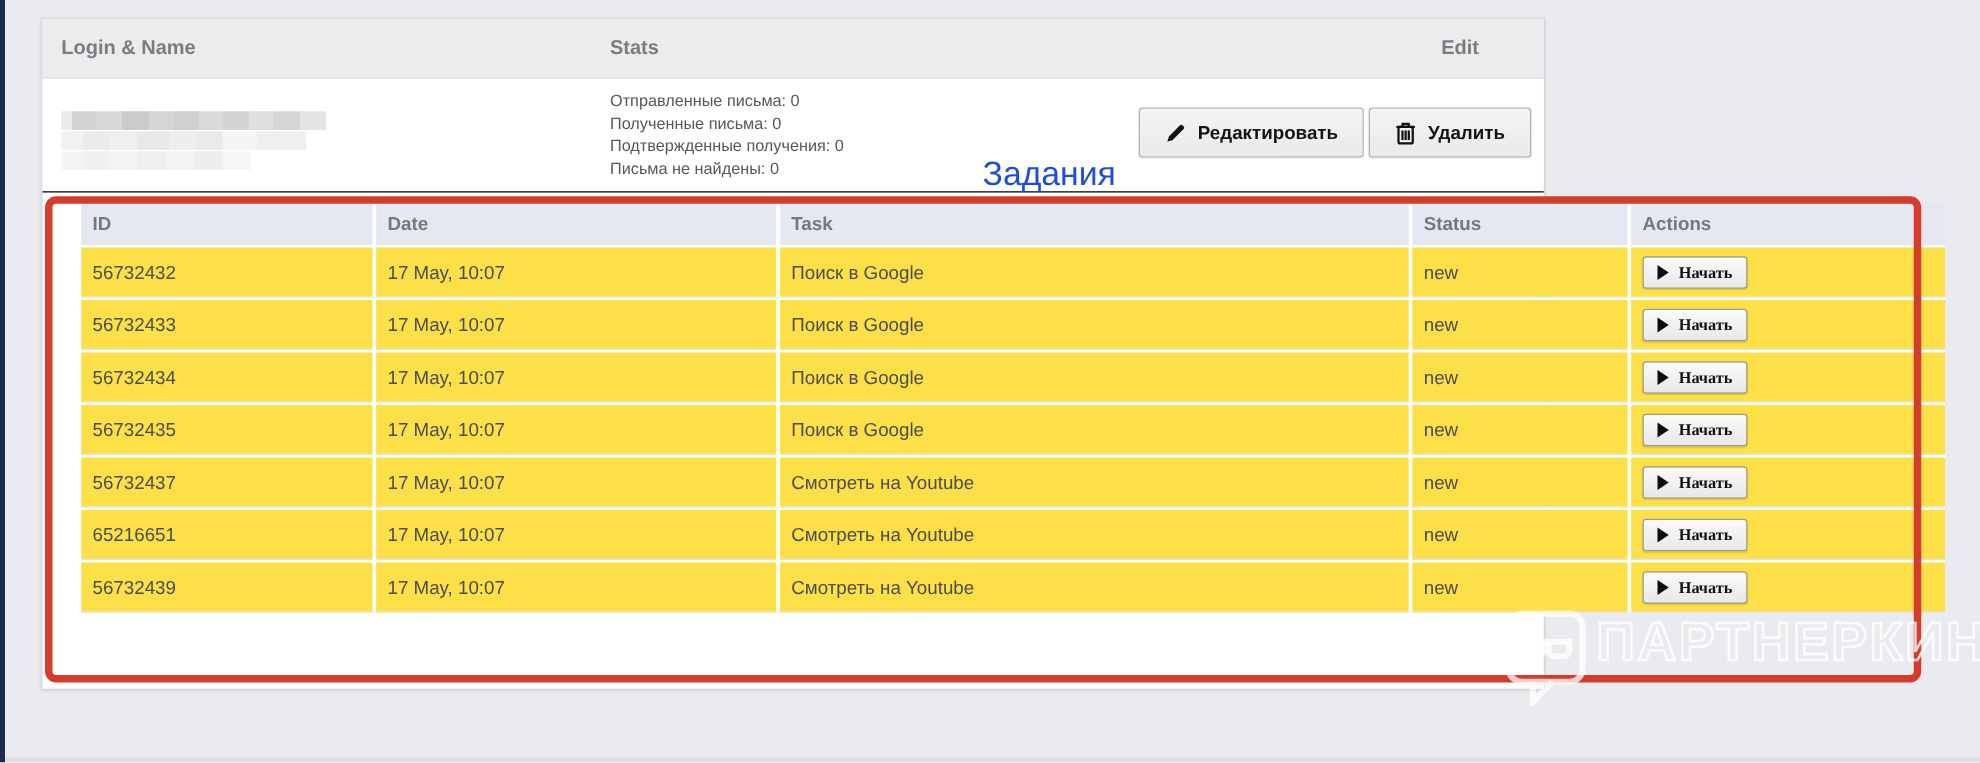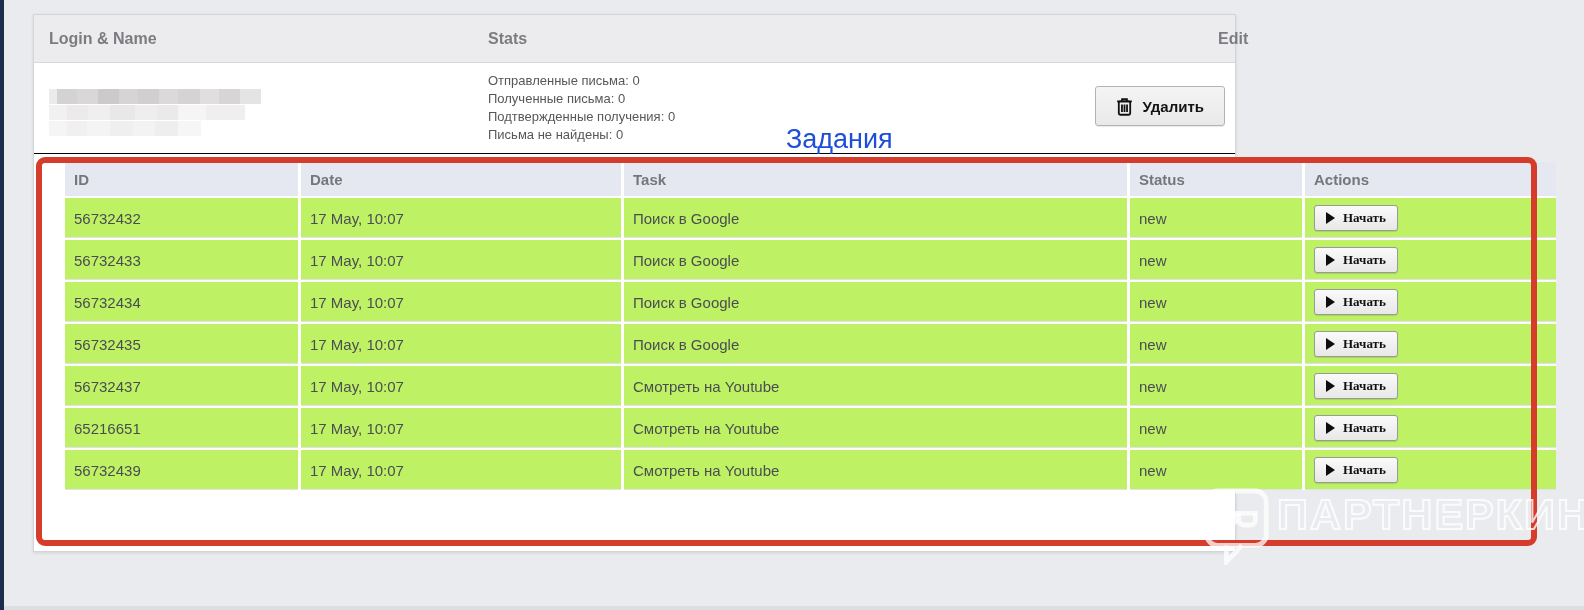--- a/index.html
+++ b/index.html
@@ -27,21 +27,21 @@
   }
   .card-head {
     position: relative; height: 48px;
     background: #ececee;
     border-bottom: 1px solid #d9d9db;
     font-size: 16px; font-weight: bold; color: #7c7c80;
   }
   .card-head .hlabel { position: absolute; top: 50%; transform: translateY(-50%); }
   .hl-login { left: 15px; }
   .hl-stats { left: 454px; }
-  .hl-edit  { left: 1184px; text-align: right; }
+  .hl-edit  { left: 1119px; text-align: right; }
 
   .card-body {
     position: relative; height: 91px;
     border-bottom: 1px solid #000000;
     background: #fff;
   }
   .redacted { position: absolute; left: 15px; top: 26px; width: 215px; }
   .redacted .px-row { height: 15px; margin-bottom: 1px; }
   .px1 { width: 212px;
     background: linear-gradient(90deg,#eceaeb 0 4%,#d4d3d4 4% 13%,#d9d7d8 13% 23%,#cccacb 23% 33%,#d6d4d5 33% 42%,#d1cfd0 42% 52%,#dbd9da 52% 61%,#d5d3d4 61% 71%,#e0dedf 71% 80%,#d7d5d6 80% 90%,#e5e4e5 90% 100%); }
@@ -69,21 +69,21 @@
   table { width: 1491px; border-collapse: separate; border-spacing: 0; table-layout: fixed; }
   col.c-id { width: 236px; } col.c-date { width: 323px; } col.c-task { width: 506px; }
   col.c-status { width: 175px; } col.c-actions { width: 251px; }
   th {
     background: #e6e8f1; height: 34px; text-align: left;
     font-size: 15px; font-weight: bold; color: #75777c;
     padding: 0 9px; border-right: 3px solid #fff;
   }
   th:last-child, td:last-child { border-right: none; }
   td {
-    background: #bef264; height: 42px;
+    background: #fde047; height: 42px;
     font-size: 15px; color: #4b4d52;
     padding: 0 9px;
     border-top: 2px solid #fff;
     border-right: 3px solid #fff;
     box-shadow: inset 0 -1px 0 #dfe2ea;
   }
   .start-btn {
     display: inline-flex; align-items: center; gap: 8px;
     height: 26px; padding: 0 11px;
     background: linear-gradient(#fafafa, #e8e8e9);
@@ -140,20 +140,28 @@
       <div class="px-row px2"></div>
       <div class="px-row px3"></div>
     </div>
     <div class="stats">
       <div>Отправленные письма: 0</div>
       <div>Полученные письма: 0</div>
       <div>Подтвержденные получения: 0</div>
       <div>Письма не найдены: 0</div>
     </div>
     <div class="btn-group">
+      <button class="btn">
+        <span>
+          <svg width="17" height="17" viewBox="0 0 16 16">
+              <path d="M1.8 14.3 L2.9 10.6 L11.3 2.1 a1.3 1.3 0 0 1 1.85 0 l0.9 0.9 a1.3 1.3 0 0 1 0 1.85 L5.6 13.3 Z" fill="#111"></path>
+            </svg>
+        </span>
+        <span>Редактировать</span>
+      </button>
       <button class="btn">
         <span>
           <svg width="17" height="19" viewBox="0 0 16 18" fill="none" stroke="#111" stroke-width="1.7">
             <path d="M1 4.2 H15"></path>
             <path d="M5.7 4 V2 H10.3 V4"></path>
             <rect x="2.6" y="4.2" width="10.8" height="12.6" rx="1.3"></rect>
             <path d="M5.6 7 V14.2 M8 7 V14.2 M10.4 7 V14.2"></path>
           </svg>
         </span>
         <span>Удалить</span>

